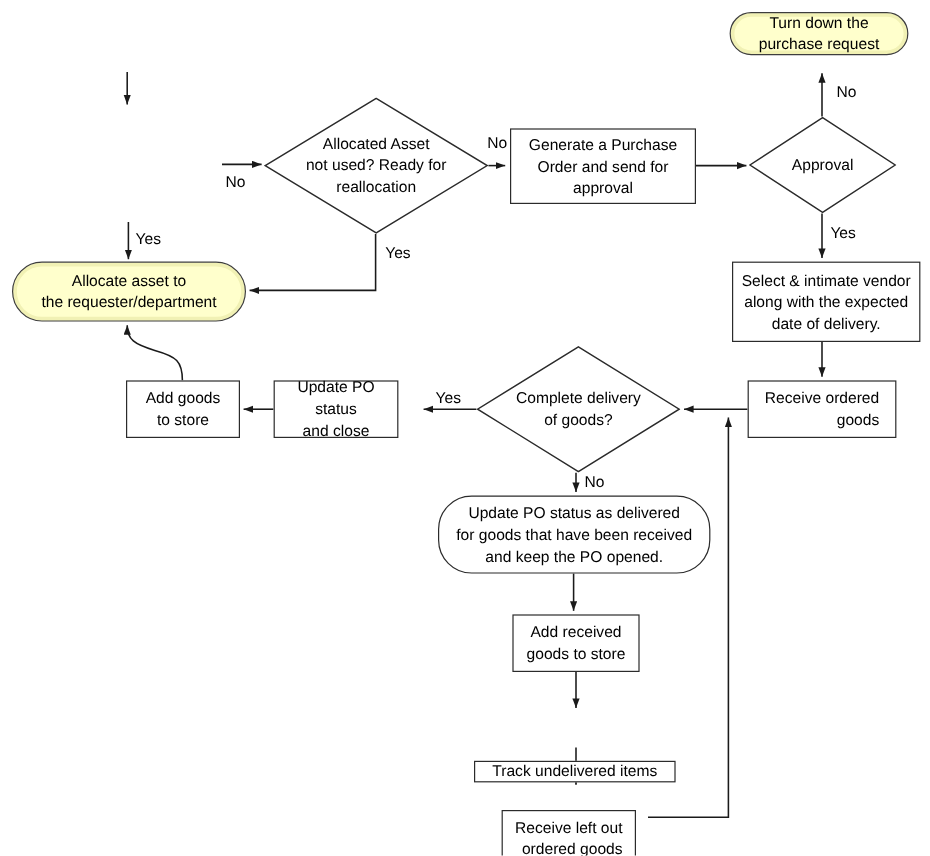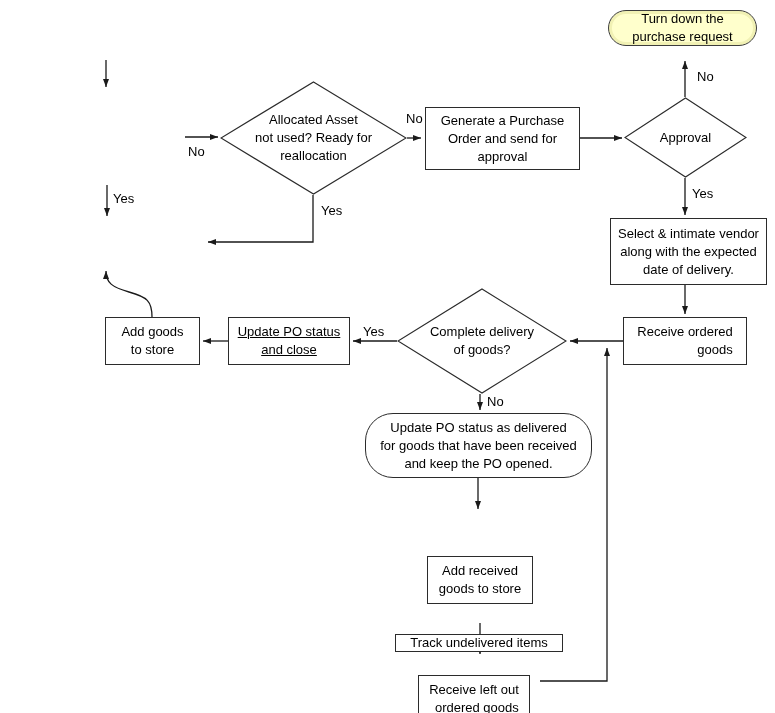--- a/index.html
+++ b/index.html
@@ -88,20 +88,22 @@
       <path d="M480,560 V590" marker-end="url(#arrow)"></path>
       <path d="M480,623 V654" marker-end="url(#arrow)"></path>
       <path d="M540,681 H607 V348" marker-end="url(#arrow)"></path>
     </g>
   </svg>
 
 
   <div class="node terminator" style="left:608px; top:10px; width:149px; height:36px; border-radius:24px;">Turn down the
 purchase request</div>
 
+  <div class="node terminator" style="left:10px; top:218px; width:195px; height:50px; border-radius:25px;">Allocate asset to
+the requester/department</div>
 
 
   <div class="node diamond" style="left:220px; top:81px; width:187px; height:114px;">
     <svg width="187" height="114">
       <polygon points="93.5,1 186,57 93.5,113 1,57" fill="#ffffff" stroke="#2b2b2b" stroke-width="1.2"></polygon>
     </svg>
     <div class="dlabel">Allocated Asset
 not used? Ready for
 reallocation</div>
   </div>
@@ -125,31 +127,31 @@
 Order and send for
 approval</div>
 
   <div class="node process" style="left:600px; top:218px; width:157px; height:67px;margin-left:10px;">Select &amp; intimate vendor
 along with the expected
 date of delivery.</div>
 
   <div class="node process" style="left:623px; top:317px; width:124px; height:48px;text-align:right;">Receive ordered
 goods</div>
 
-  <div class="node process" style="left:228px; top:317px; width:122px; height:48px;text-decoration:underline;">Update PO status
+  <div class="node process" style="left:228px; top:317px; width:104px; height:48px;">Update PO status
 and close</div>
 
   <div class="node process" style="left:105px; top:317px; width:95px; height:48px;">Add goods
 to store</div>
 
   <div class="node process" style="left:365px; top:413px; width:227px; height:65px;border-radius:28px;">Update PO status as delivered
 for goods that have been received
 and keep the PO opened.</div>
 
-  <div class="node process" style="left:427px; top:512px; width:106px; height:48px;margin-top:44px;">Add received
+  <div class="node process" style="left:427px; top:512px; width:106px; height:48px;">Add received
 goods to store</div>
 
   <div class="node process" style="left:395px; top:593px; width:168px; height:18px;margin-top:41px;">Track undelivered items</div>
 
   <div class="node process" style="left:418px; top:675px; width:112px; height:48px;text-align:right;">Receive left out
 ordered goods</div>
 
   <span class="edge-label" style="left:188px; top:144px;">No</span>
   <span class="edge-label" style="left:113px; top:191px;">Yes</span>
   <span class="edge-label" style="left:406px; top:111px;">No</span>

